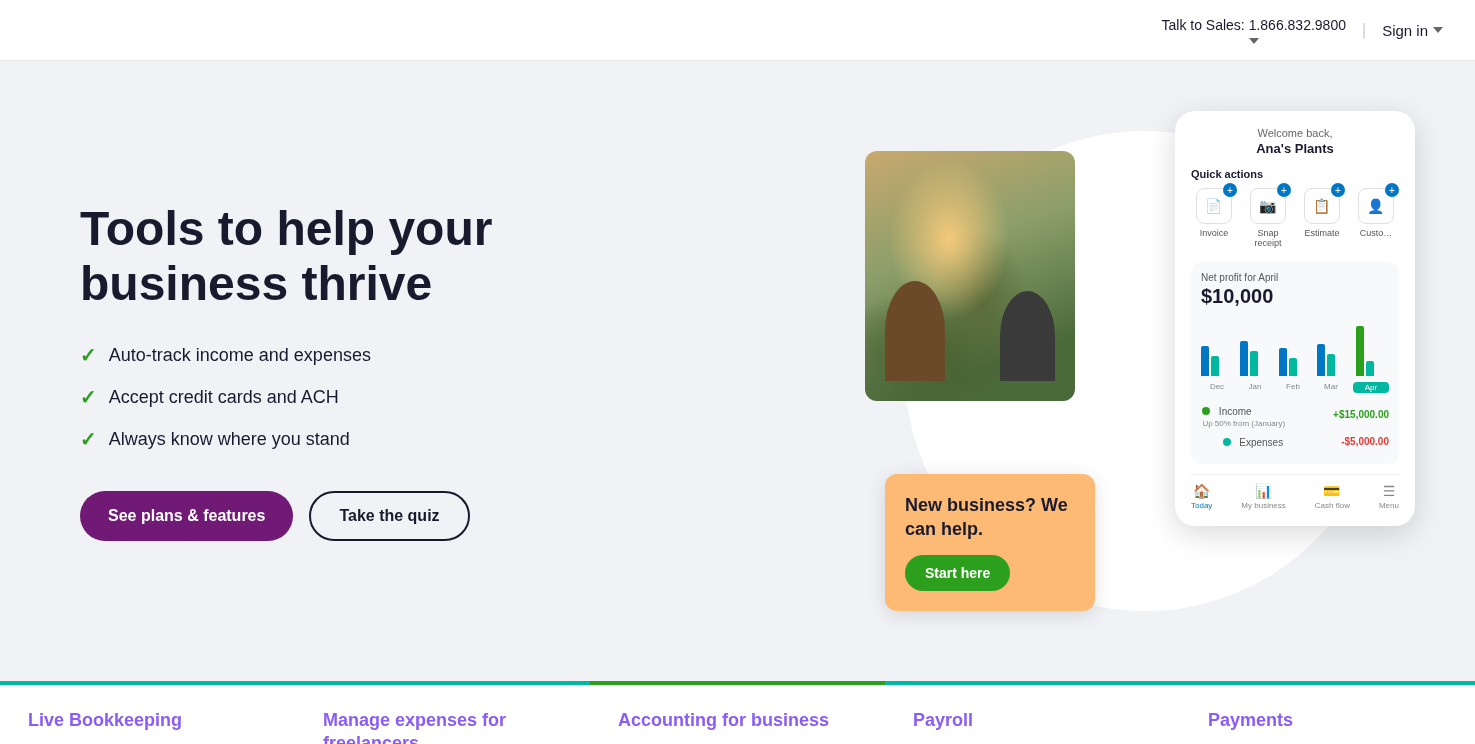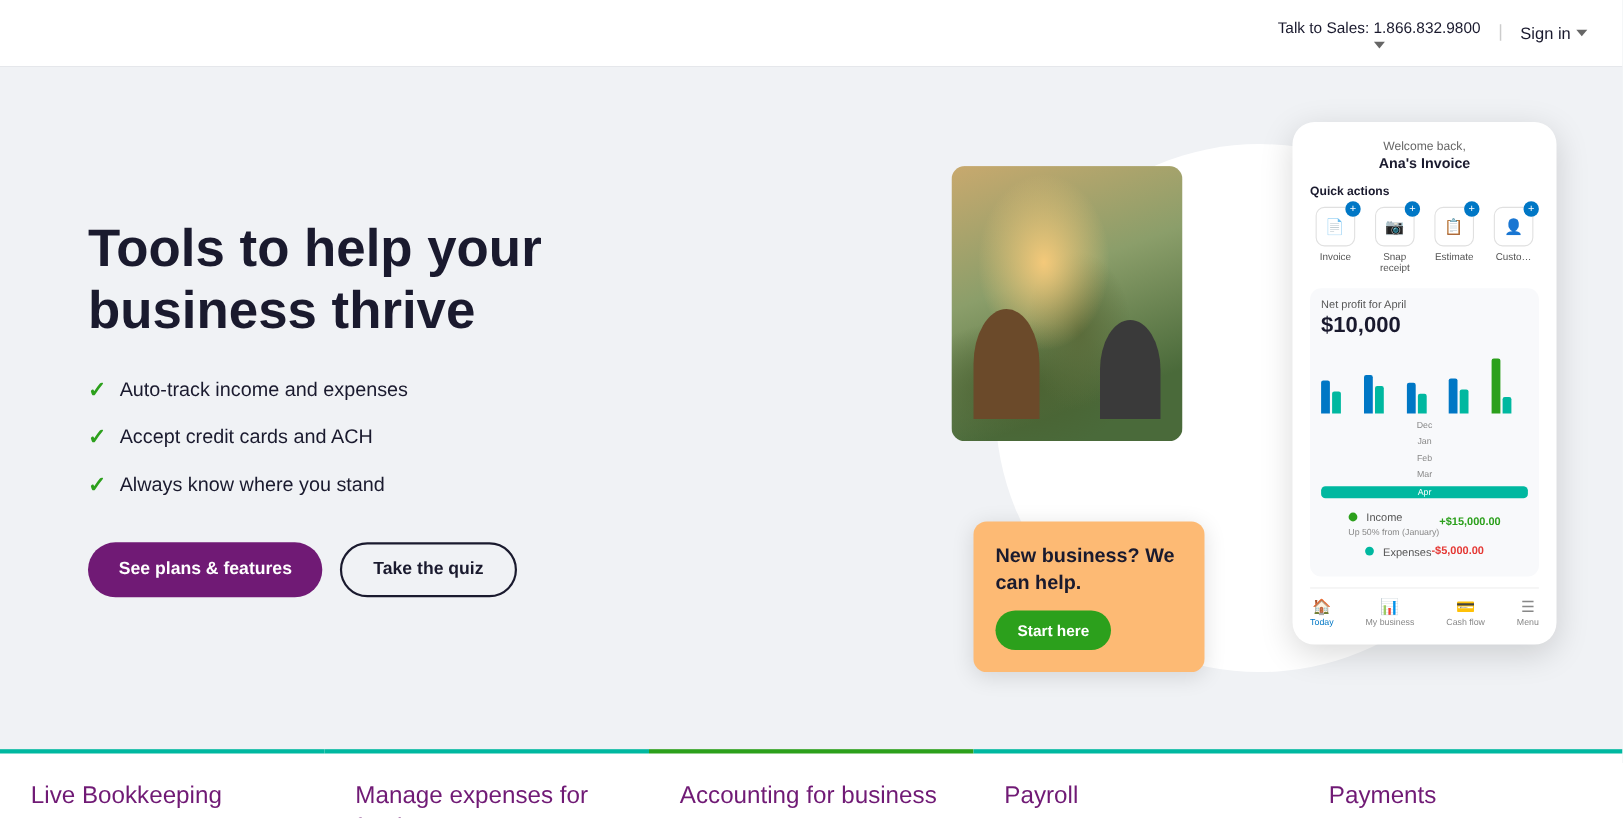--- a/index.html
+++ b/index.html
@@ -338,53 +338,53 @@
     .bar {
       width: 8px;
       border-radius: 2px 2px 0 0;
     }
     .bar-blue { background: #0077c5; }
     .bar-teal { background: #00b8a0; }
     .bar-green { background: #2ca01c; }
     .chart-labels {
       display: flex;
       gap: 6px;
-      flex-direction: column;
     }
     .chart-label-item {
       flex: 1;
       text-align: center;
       font-size: 8px;
       color: #888;
     }
     .chart-label-item.active {
       background: #00b8a0;
       color: #fff;
       border-radius: 4px;
       padding: 1px 2px;
     }
     .profit-row {
       display: flex;
-      justify-content: center;
+      justify-content: flex-end;
       align-items: center;
       margin-bottom: 4px;
+      gap: 48px;
     }
     .profit-dot {
       width: 8px;
       height: 8px;
       border-radius: 50%;
       display: inline-block;
       margin-right: 4px;
     }
     .profit-dot-green { background: #2ca01c; }
     .profit-dot-teal { background: #00b8a0; }
     .profit-label-text { font-size: 10px; color: #555; }
     .profit-value { font-size: 10px; font-weight: 600; }
     .profit-value.pos { color: #2ca01c; }
-    .profit-value.neg { color: #e53935; }
+    .profit-value.neg { color: #e53935; margin-left: 10px; }
     .profit-sub { font-size: 8px; color: #888; }
     .app-bottom-bar {
       display: flex;
       justify-content: space-between;
       align-items: center;
       margin-top: 8px;
       padding-top: 8px;
       border-top: 1px solid #eee;
     }
     .bottom-bar-item {
@@ -408,23 +408,23 @@
       padding: 24px 28px;
       border-top: 4px solid transparent;
       cursor: pointer;
     }
     .category-item:nth-child(1) { border-top-color: #00b8a0; }
     .category-item:nth-child(2) { border-top-color: #00b8a0; }
     .category-item:nth-child(3) { border-top-color: #2ca01c; }
     .category-item:nth-child(4) { border-top-color: #00b8a0; }
     .category-item:nth-child(5) { border-top-color: #00b8a0; }
     .category-title {
-      font-size: 22px;
-      font-weight: 400;
-      color: #701a75;
+      font-size: 18px;
+      font-weight: 700;
+      color: #8b5cf6;
       line-height: 1.3;
     }
   </style>
 </head>
 <body>
 
 <nav>
 
 
   <div class="nav-right">
@@ -470,21 +470,21 @@
       <div class="hero-photo-inner"></div>
     </div>
 
     <div class="card-new-business">
       <h3>New business? We can help.</h3>
       <button class="btn-start">Start here</button>
     </div>
 
     <div class="app-mockup">
       <div class="app-welcome">Welcome back,</div>
-      <div class="app-business-name">Ana's Invoice</div>
+      <div class="app-business-name">Ana's Plants</div>
       <div class="quick-actions-label">Quick actions</div>
       <div class="quick-actions-row">
         <div class="qa-item">
           <div class="qa-icon">
             <span>📄</span>
             <span class="plus">+</span>
           </div>
           <span class="qa-label">Invoice</span>
         </div>
         <div class="qa-item">

